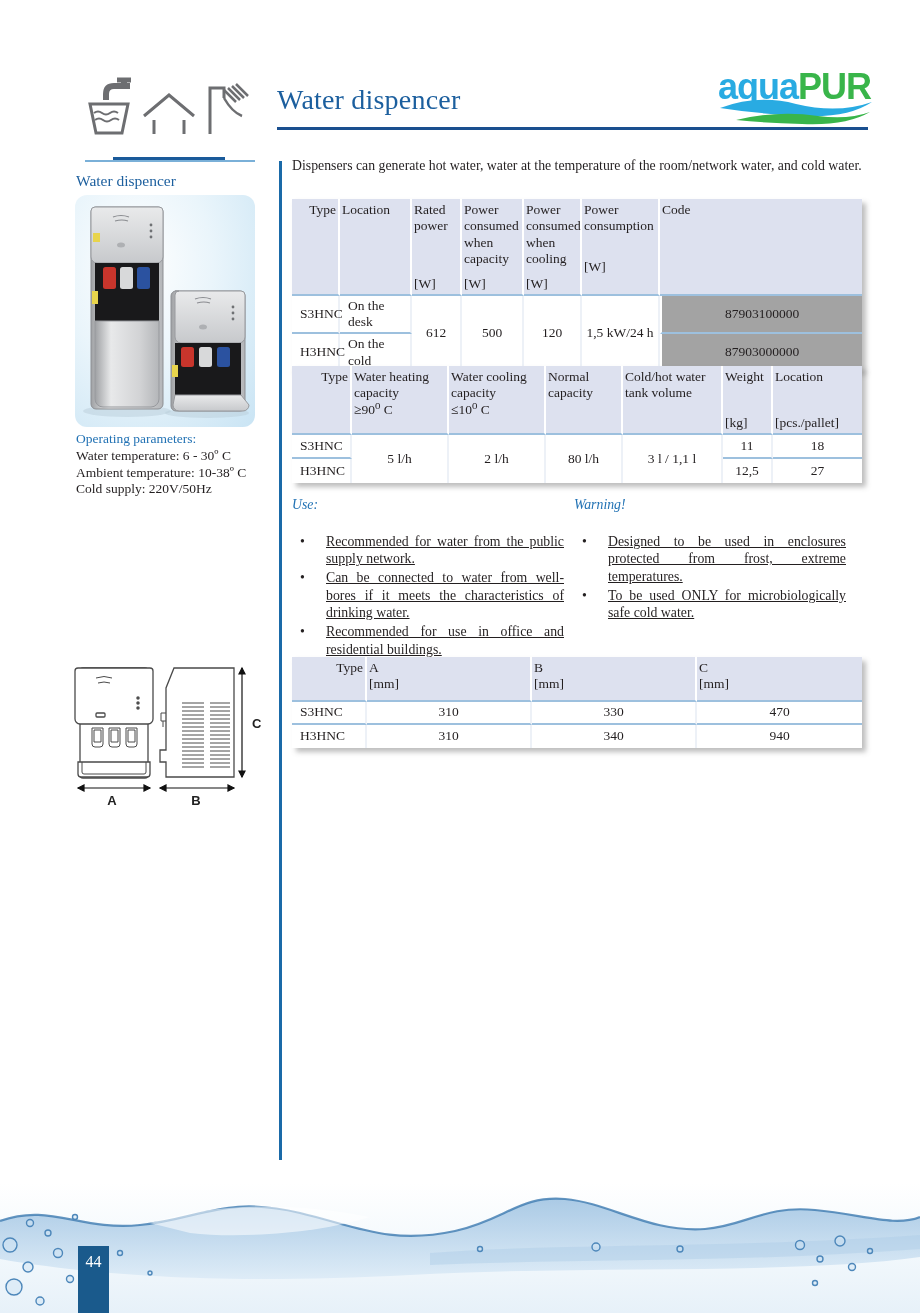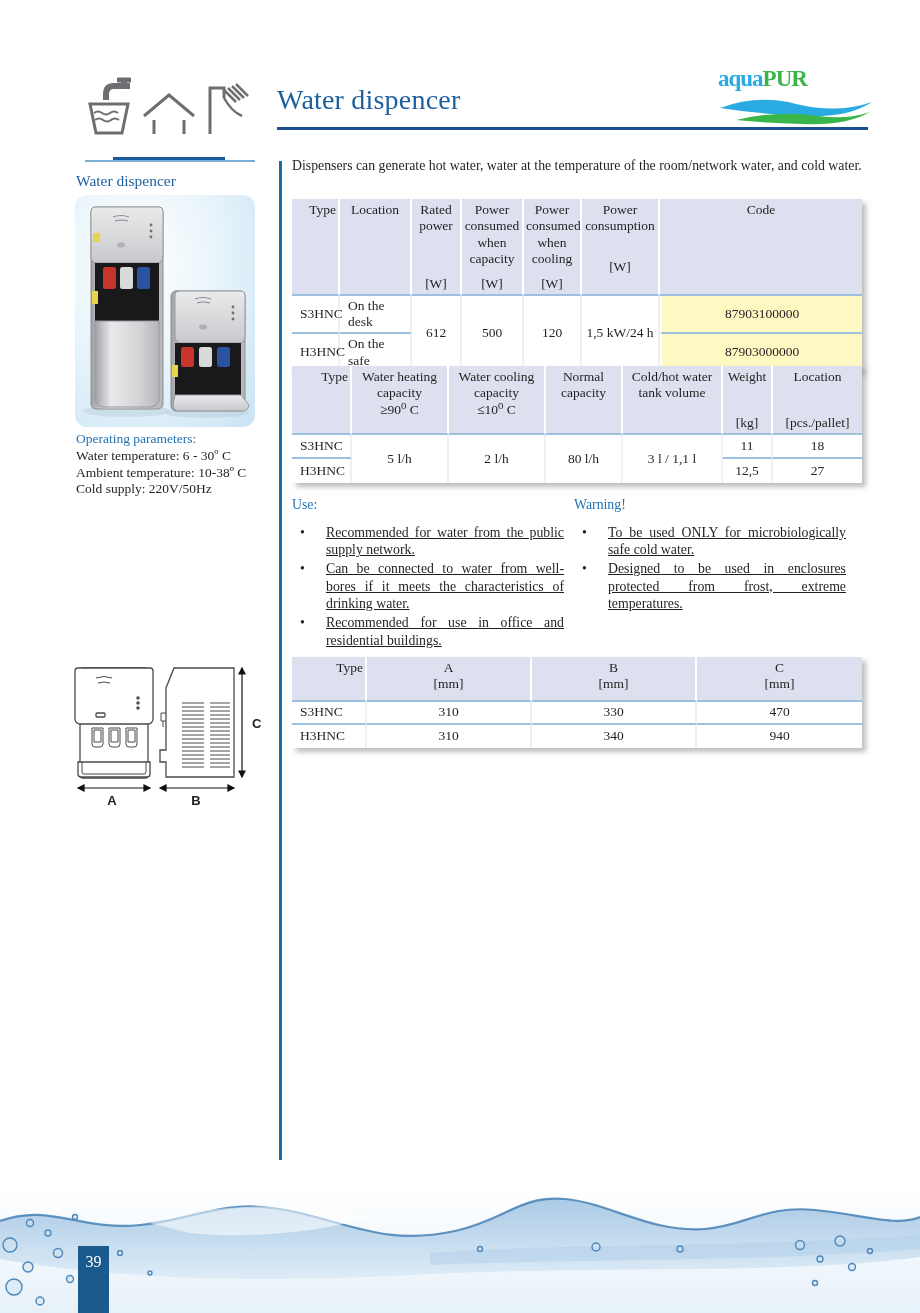--- a/index.html
+++ b/index.html
@@ -5,21 +5,21 @@
   * { margin:0; padding:0; box-sizing:border-box; }
   html,body { background:#fff; }
   body { font-family:"Liberation Serif","DejaVu Serif",serif; color:#231f20; }
   .page { position:relative; width:920px; height:1313px; margin:0 auto; background:#fff; overflow:hidden; }
 
   
   .hdr-icons { position:absolute; left:84px; top:76px; width:170px; height:62px; }
   .page-title { position:absolute; left:277px; top:84px; font-size:28px; color:#1c5f9e; letter-spacing:.2px; }
   .hdr-rule { position:absolute; left:277px; top:127px; width:591px; height:3px; background:#1a4f8f; }
   .logo { position:absolute; left:718px; top:66px; width:156px; height:62px; }
-  .logo-text { font-family:Liberation Serif, serif; font-weight:bold; font-size:23px; letter-spacing:-1px; white-space:nowrap; }
+  .logo-text { font-family:Liberation Sans, sans-serif; font-weight:bold; font-size:36px; letter-spacing:-1px; white-space:nowrap; }
   .logo-aqua { color:#29abe2; }
   .logo-pur { color:#39b54a; }
   .logo-waves { position:absolute; left:0; top:30px; width:156px; height:32px; }
 
   
   .side-line-light { position:absolute; left:85px; top:160px; width:170px; height:2px; background:#7ab0d8; }
   .side-line-dark  { position:absolute; left:113px; top:157px; width:112px; height:3px; background:#1a5a9a; }
   .side-label { position:absolute; left:76px; top:172px; font-size:15.5px; color:#1c5f9e; }
   .photo-box { position:absolute; left:75px; top:195px; width:180px; height:232px; border-radius:12px;
                background:radial-gradient(ellipse at 35% 30%, #ffffff 0%, #eaf5fb 45%, #c9e4f4 100%); }
@@ -29,45 +29,45 @@
   .diagram { position:absolute; left:66px; top:658px; width:210px; height:152px; }
 
   
   .v-divider { position:absolute; left:279px; top:161px; width:3px; height:999px; background:#1a6aa8; }
 
   
   .intro { position:absolute; left:292px; top:157px; width:578px; font-size:13.8px; line-height:1.3; text-align:justify; }
 
   .tbl-wrap { position:absolute; box-shadow:4px 4px 5px rgba(110,110,110,.45); background:#fff; }
   table { border-collapse:separate; border-spacing:0; table-layout:fixed; width:100%; font-size:13.5px; }
-  th { background:#dde1ef; font-weight:normal; vertical-align:top; padding:3px 2px 2px; border-right:2.5px solid #fff; border-bottom:2px solid #9dc0de; text-align:center; }
+  th { background:#dde1ef; font-weight:normal; vertical-align:top; padding:3px 2px 2px; border-right:2.5px solid #fff; border-bottom:2px solid #9dc0de; text-align:left; }
   th:last-child { border-right:none; }
   th .h-wrap { display:flex; flex-direction:column; height:100%; line-height:1.22; }
   th .h-unit { margin-top:auto; }
   th .h-unit.mid { margin-bottom:17px; }
   th.th-left { text-align:right; padding-left:8px; }
   td { background:#fff; text-align:center; vertical-align:middle; padding:2px 3px; border-right:2px solid #edf1f7; line-height:1.2; }
   td:last-child { border-right:none; }
   td.left { text-align:left; padding-left:8px; }
   td.sep { border-bottom:2px solid #9dc0de; }
-  td.code { background:#fef9c3; border-left:2.5px solid #fff; border-right:none; }
+  td.code { background:#a3a3a3; border-left:2.5px solid #fff; border-right:none; }
   #table1 { left:292px; top:199px; width:570px; }
   #table1 .h-wrap { min-height:90px; }
   #table1 td { height:24px; }
   #table2 { left:292px; top:366px; width:570px; }
   #table2 .h-wrap { min-height:62px; }
   #table2 td { height:24px; }
   #table3 { left:292px; top:657px; width:570px; }
   #table3 .h-wrap { min-height:38px; }
   #table3 td { height:23px; }
 
   .note-col { position:absolute; width:272px; font-size:13.8px; line-height:1.28; }
   #use-col { left:292px; top:496px; }
   #warn-col { left:574px; top:496px; }
-  .note-head { color:#2272b4; margin-bottom:10px; }
+  .note-head { color:#2272b4; margin-bottom:19px;font-style:italic; }
   .bullet-item { display:flex; margin-bottom:1px; }
   .bullet-item::before { content:"\2022"; flex:0 0 26px; padding-left:8px; }
   .bullet-text { flex:1; text-align:justify;text-decoration:underline; }
 
   
   .water-band { position:absolute; left:0; top:1183px; width:920px; height:130px; }
   .page-num-box { position:absolute; left:78px; top:1246px; width:31px; height:67px; background:#1a5a8c; color:#fff;
                   font-size:16px; text-align:center; padding-top:7px; }
 
   .dim-label { font-family:"Liberation Sans","DejaVu Sans",sans-serif; font-weight:bold; font-size:13px; fill:#222; }
@@ -283,21 +283,21 @@
         <td class="left sep">S3HNC</td>
         <td class="left sep">On the desk</td>
         <td rowspan="2">612</td>
         <td rowspan="2">500</td>
         <td rowspan="2">120</td>
         <td rowspan="2">1,5 kW/24 h</td>
         <td class="code sep">87903100000</td>
       </tr>
       <tr>
         <td class="left">H3HNC</td>
-        <td class="left">On the safe</td>
+        <td class="left">On the cold</td>
         <td class="code">87903000000</td>
       </tr>
     </tbody>
       </table>
   </div>
 
   <div class="tbl-wrap" id="table2">
     <table>
       <colgroup>
         <col style="width:60px">
@@ -376,24 +376,24 @@
     <div class="bullet-item">
         <span class="bullet-text">Can be connected to water from well-bores if it meets the characteristics of drinking water.</span>
       </div>
     <div class="bullet-item">
         <span class="bullet-text">Recommended for use in office and residential buildings.</span>
       </div>
   </div>
   <div class="note-col" id="warn-col">
     <div class="note-head">Warning!</div>
     <div class="bullet-item">
-        <span class="bullet-text">To be used ONLY for microbiologically safe cold water.</span>
+        <span class="bullet-text">Designed to be used in enclosures protected from frost, extreme temperatures.</span>
       </div>
     <div class="bullet-item">
-        <span class="bullet-text">Designed to be used in enclosures protected from frost, extreme temperatures.</span>
+        <span class="bullet-text">To be used ONLY for microbiologically safe cold water.</span>
       </div>
   </div>
 
   <div class="tbl-wrap" id="table3">
     <table>
       <colgroup>
         <col style="width:75px">
           <col style="width:165px">
           <col style="width:165px">
           <col style="width:165px">
@@ -477,15 +477,15 @@
         <circle cx="840" cy="58" r="5"></circle>
       <circle cx="852" cy="84" r="3.5"></circle>
         <circle cx="870" cy="68" r="2.5"></circle>
         <circle cx="815" cy="100" r="2.5"></circle>
       <circle cx="680 " cy="66" r="3"></circle>
         <circle cx="596" cy="64" r="4"></circle>
         <circle cx="480" cy="66" r="2.5"></circle>
     </g>
   </svg>
 
-  <div class="page-num-box">39</div>
+  <div class="page-num-box">44</div>
 
 </div>
 
 </body></html>

